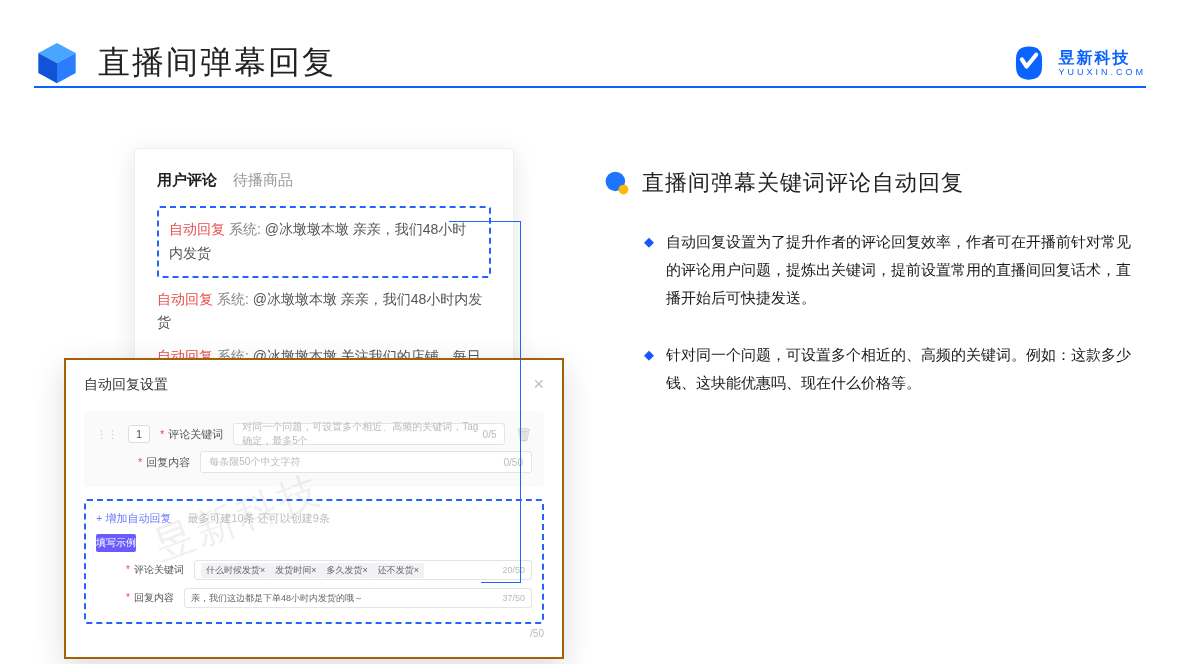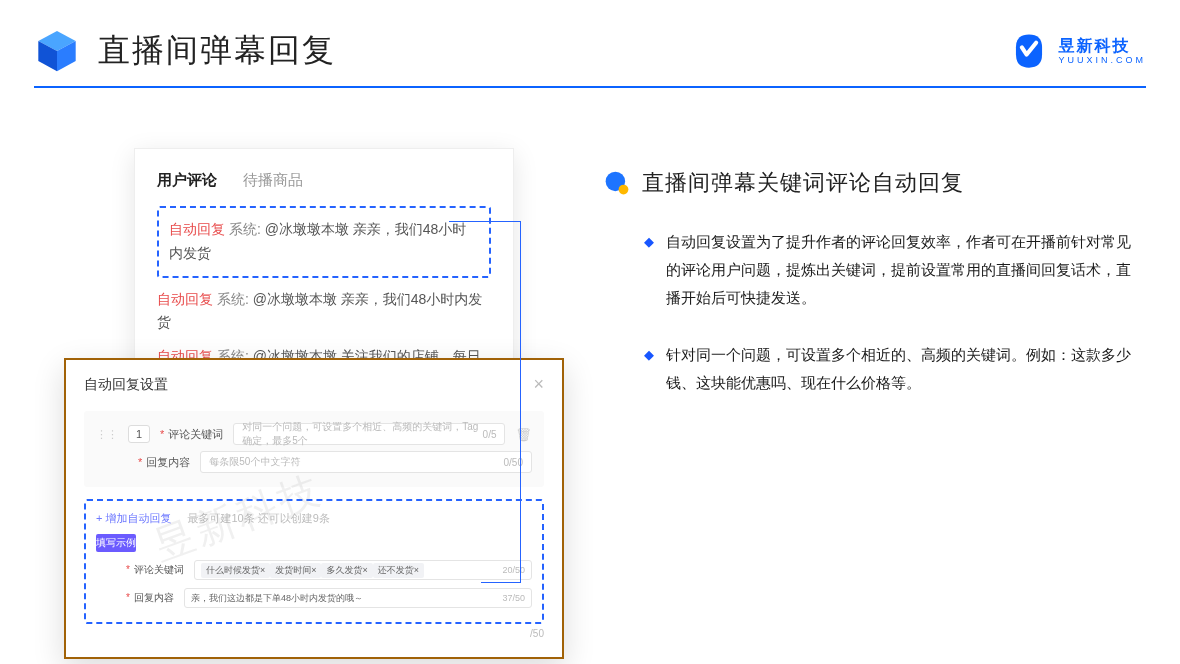--- a/index.html
+++ b/index.html
@@ -8,21 +8,21 @@
     height: 664px;
     background: #fff;
     font-family: "Microsoft YaHei", "PingFang SC", sans-serif;
     position: relative;
     overflow: hidden;
   }
 
   
   .header {
     position: absolute;
-    top: 28px;
+    top: 40px;
     left: 34px;
     right: 34px;
     display: flex;
     align-items: center;
     justify-content: space-between;
   }
   .header-left { display: flex; align-items: center; gap: 18px; }
   .cube-icon {
     width: 46px; height: 46px;
     position: relative;
@@ -67,21 +67,21 @@
   
   .card-comments {
     position: absolute;
     top: 0; left: 70px;
     width: 380px;
     background: #fff;
     border: 1px solid #eee;
     box-shadow: 0 6px 24px rgba(0,0,0,.10);
     padding: 22px 22px 26px 22px;
   }
-  .cc-tabs { display: flex; gap: 26px; font-size: 15px; color: #999; margin-bottom: 16px; }
+  .cc-tabs { display: flex; gap: 16px; font-size: 15px; color: #999; margin-bottom: 16px; }
   .cc-tabs .active { color: #222; font-weight: 600; }
 
   .cc-row { font-size: 14px; color: #555; margin-top: 10px; line-height: 1.7; }
   .cc-row .tag { color: #e84b4b; font-weight: 500; }
   .cc-row .sys { color: #888; }
   .cc-row.boxed {
     border: 2px dashed #2563ff;
     border-radius: 3px;
     padding: 10px 10px;
     margin-top: 4px;

